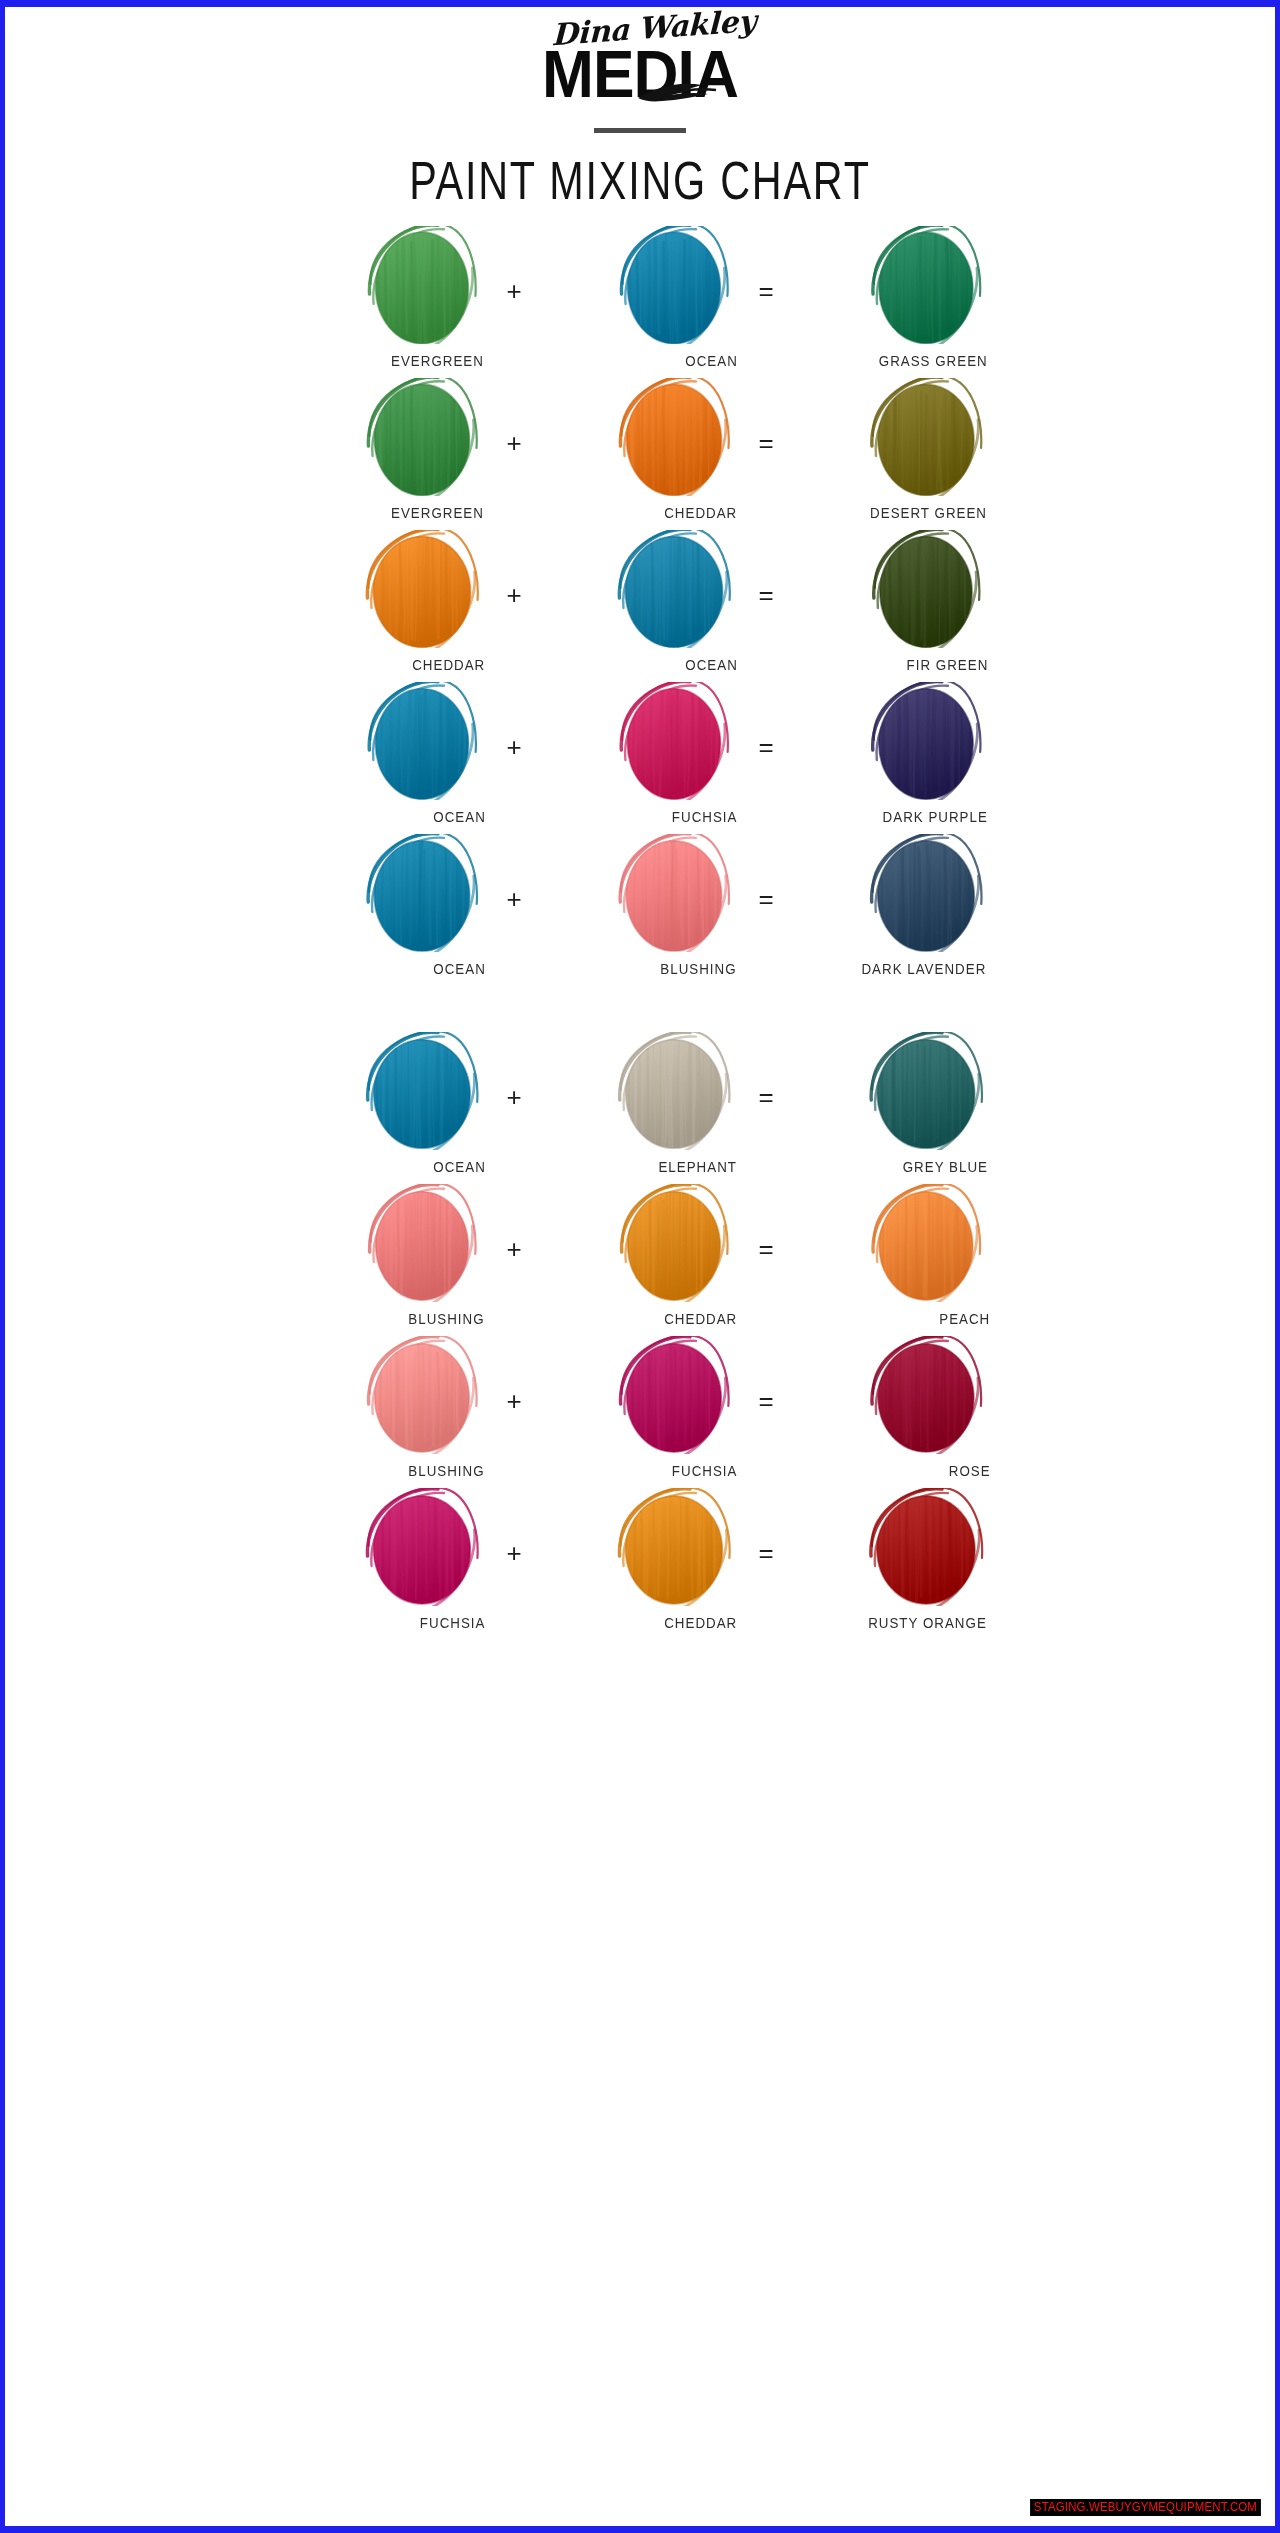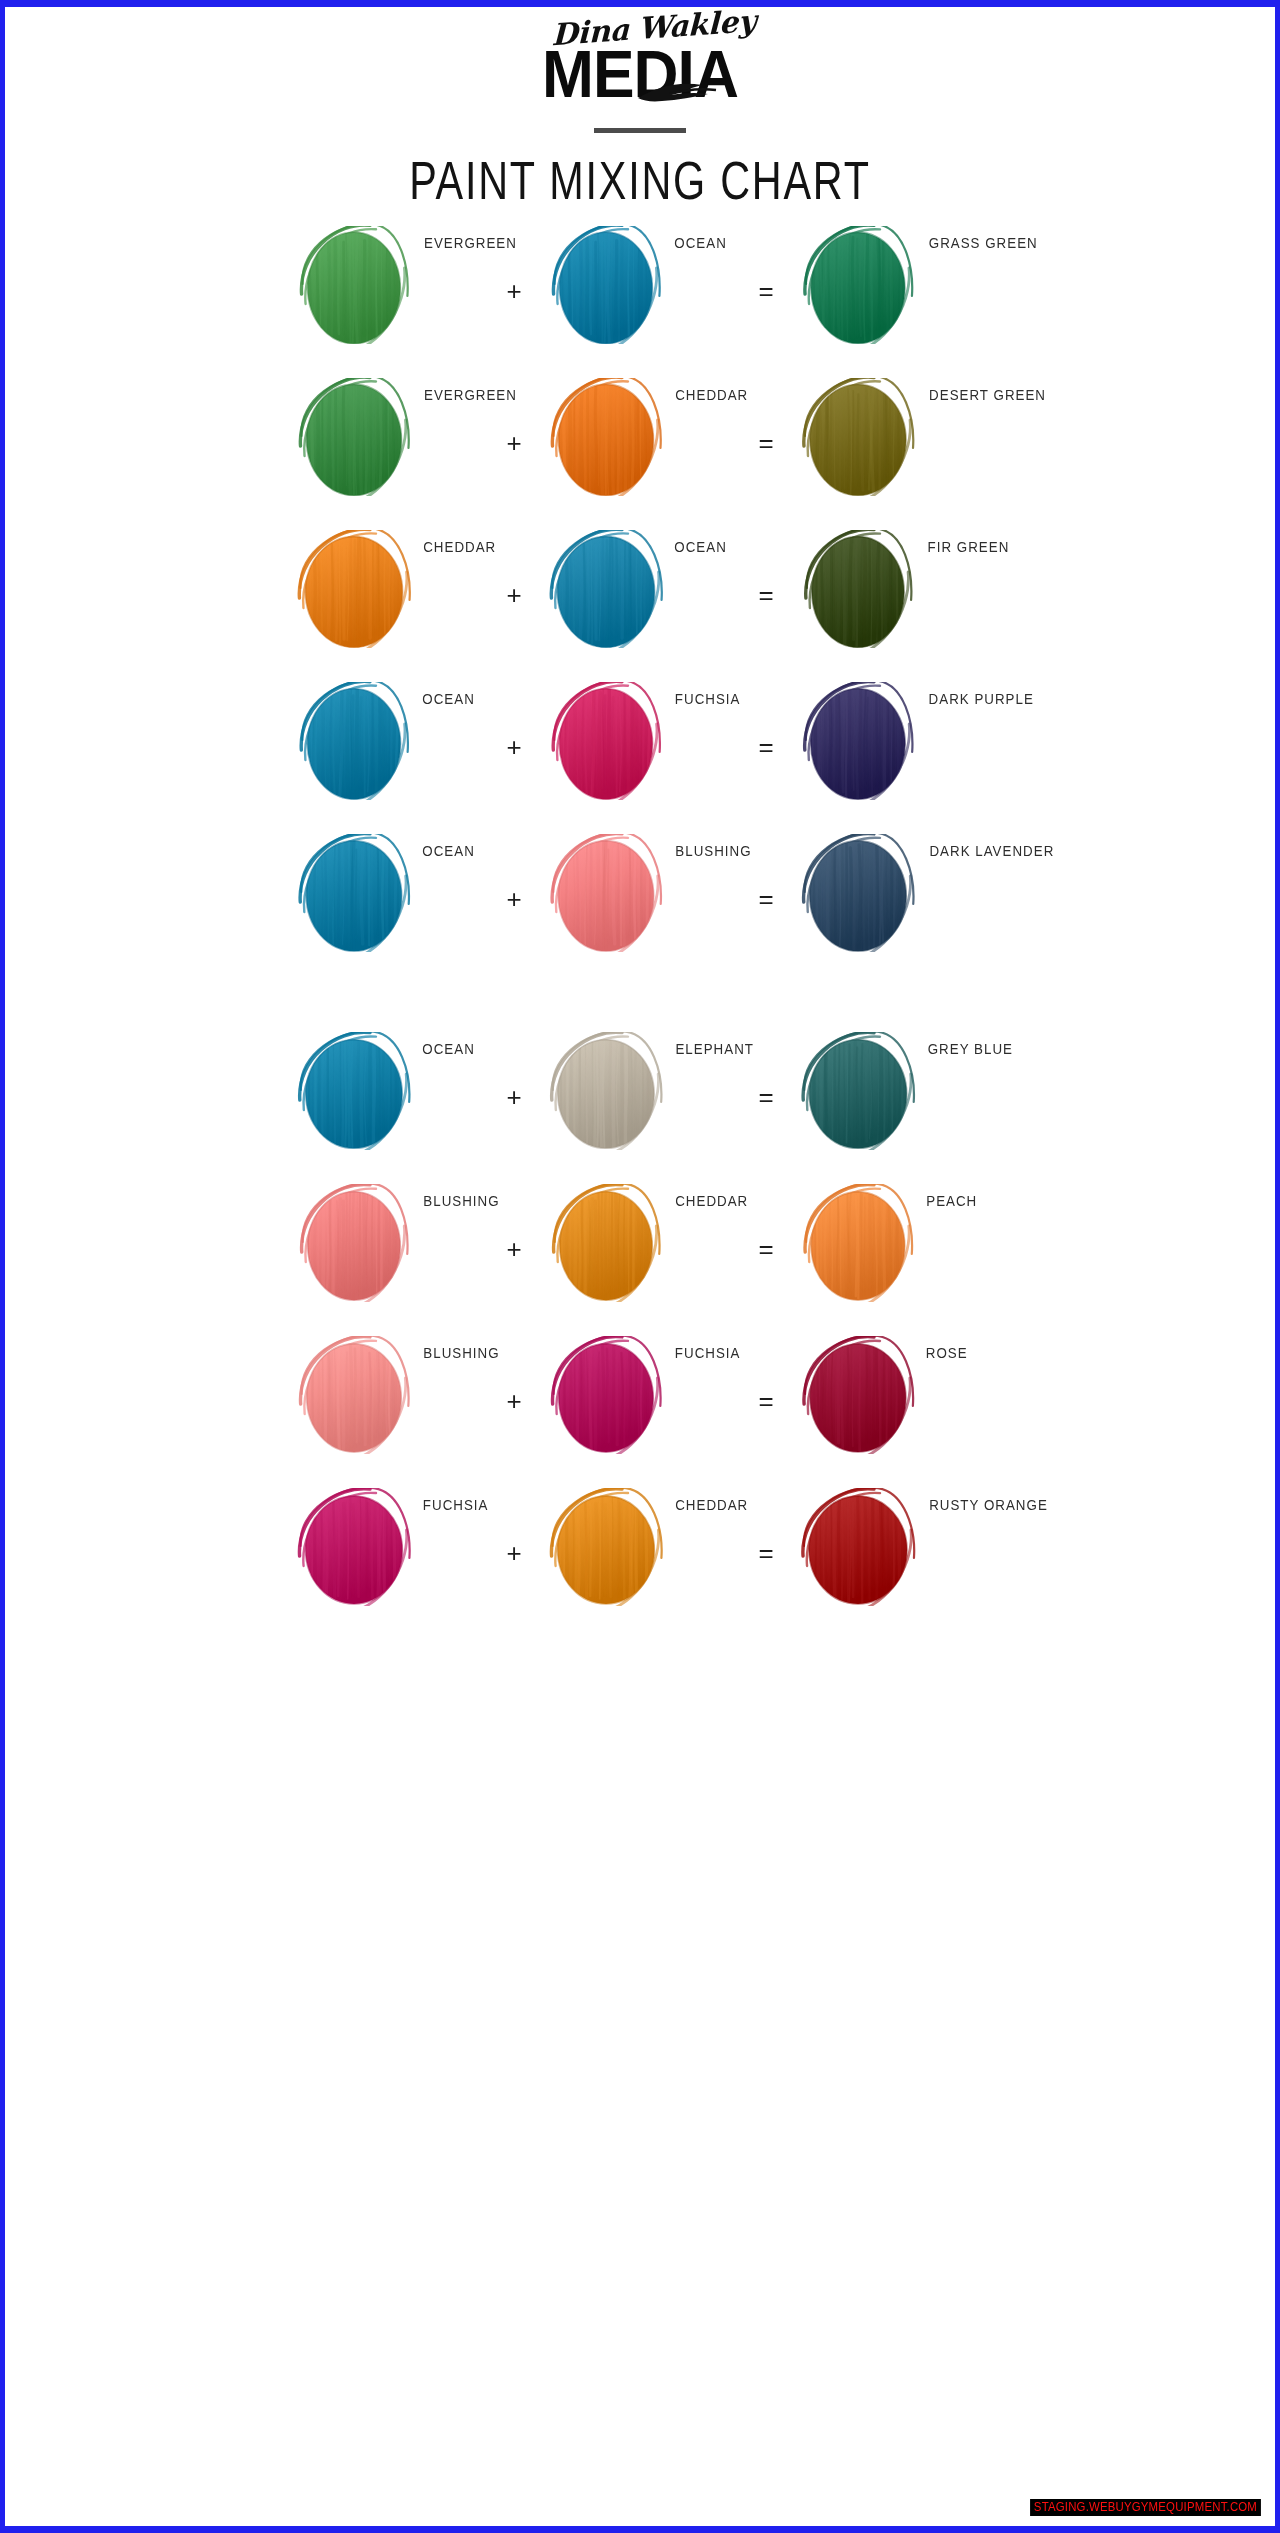--- a/index.html
+++ b/index.html
@@ -111,22 +111,22 @@
     display: flex;
     align-items: flex-start;
     justify-content: center;
     gap: 0;
     height: 152px;
   }
 
   .swatch-cell {
     width: 200px;
     display: flex;
-    flex-direction: row;
-    align-items: flex-start;
+    flex-direction: column;
+    align-items: flex-end;
   }
 
   .operator {
     width: 52px;
     font-family: "Liberation Sans", sans-serif;
     font-size: 26px;
     font-weight: 400;
     color: #1d1d1d;
     text-align: center;
     line-height: 1;

